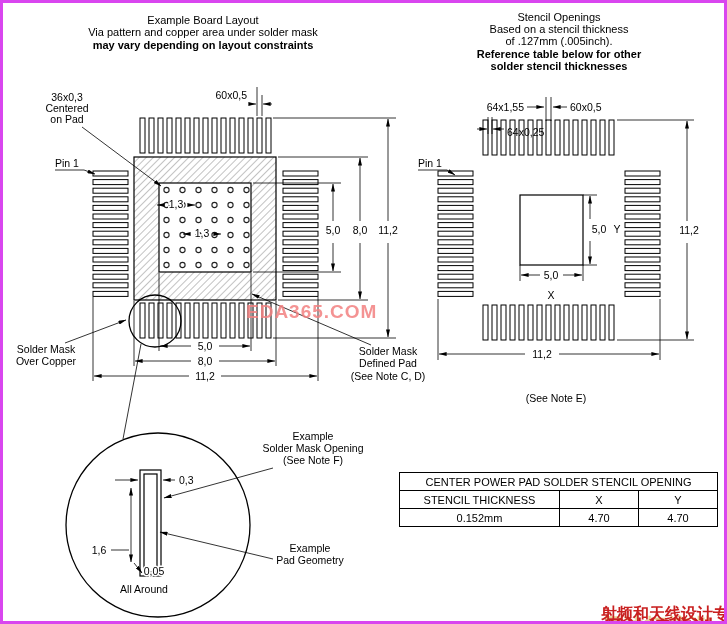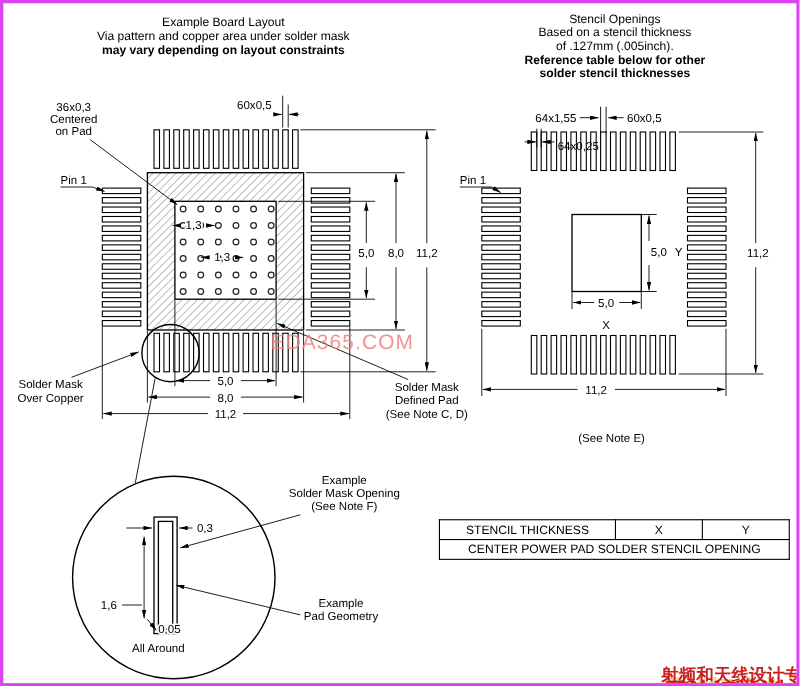--- a/index.html
+++ b/index.html
@@ -14,21 +14,21 @@
   text{font-family:"Liberation Sans",sans-serif;font-size:10.5px;fill:#000;}
   .t11{font-size:11px;}
   .b{font-weight:bold;}
   .tc{text-anchor:middle;}
   .te{text-anchor:end;}
   .halo{paint-order:stroke;stroke:#fff;stroke-width:3px;}
   .tablewrap{position:absolute;left:396px;top:469px;width:318px;}
   .tablewrap table{border-collapse:collapse;width:100%;table-layout:fixed;}
   .tablewrap th,.tablewrap td{border:1px solid #000;font-size:11px;font-weight:normal;text-align:center;padding:2px 0;height:13px;}
   .col-t{width:160px;}.col-x{width:79px;}.col-y{width:79px;}
-  .wm-center{position:absolute;left:243px;top:298px;font-size:19px;font-weight:normal;letter-spacing:1px;color:rgba(242,128,128,0.85);pointer-events:none;}
+  .wm-center{position:absolute;left:243px;top:298px;font-size:19px;font-weight:bold;letter-spacing:1px;color:rgba(242,128,128,0.85);pointer-events:none;}
   .wm-brand{position:absolute;left:601px;top:575px;font-size:22px;font-weight:bold;color:#c92020;text-shadow:-3px -2px 0 rgba(214,178,74,0.6);white-space:nowrap;pointer-events:none;margin-top:36px;}
   .wm-tagline{position:absolute;left:598px;top:601px;font-size:16px;font-weight:bold;color:#c92020;white-space:nowrap;pointer-events:none;}
 </style>
 </head>
 <body>
 
 <div id="stage">
 
 <svg width="727" height="624" viewBox="0 0 727 624">
 <defs>
@@ -409,29 +409,34 @@
 
 <div class="tablewrap">
   <table>
     <colgroup>
           <col class="col-t">
           <col class="col-x">
           <col class="col-y">
         </colgroup>
     <thead>
       <tr>
+        <th colspan="3">CENTER POWER PAD SOLDER STENCIL OPENING</th>
+      </tr>
+      <tr>
         <th>STENCIL THICKNESS</th>
         <th>X</th>
         <th>Y</th>
       </tr>
-      <tr>
-        <th colspan="3">CENTER POWER PAD SOLDER STENCIL OPENING</th>
-      </tr>
     </thead>
     <tbody>
+      <tr>
+        <td>0.152mm</td>
+        <td>4.70</td>
+        <td>4.70</td>
+      </tr>
     </tbody>
   </table>
 </div>
 
 <div class="wm-center">EDA365.COM</div>
 <div class="wm-brand">易迪拓培训</div>
 <div class="wm-tagline">射频和天线设计专家</div>
 
 </div>
 

